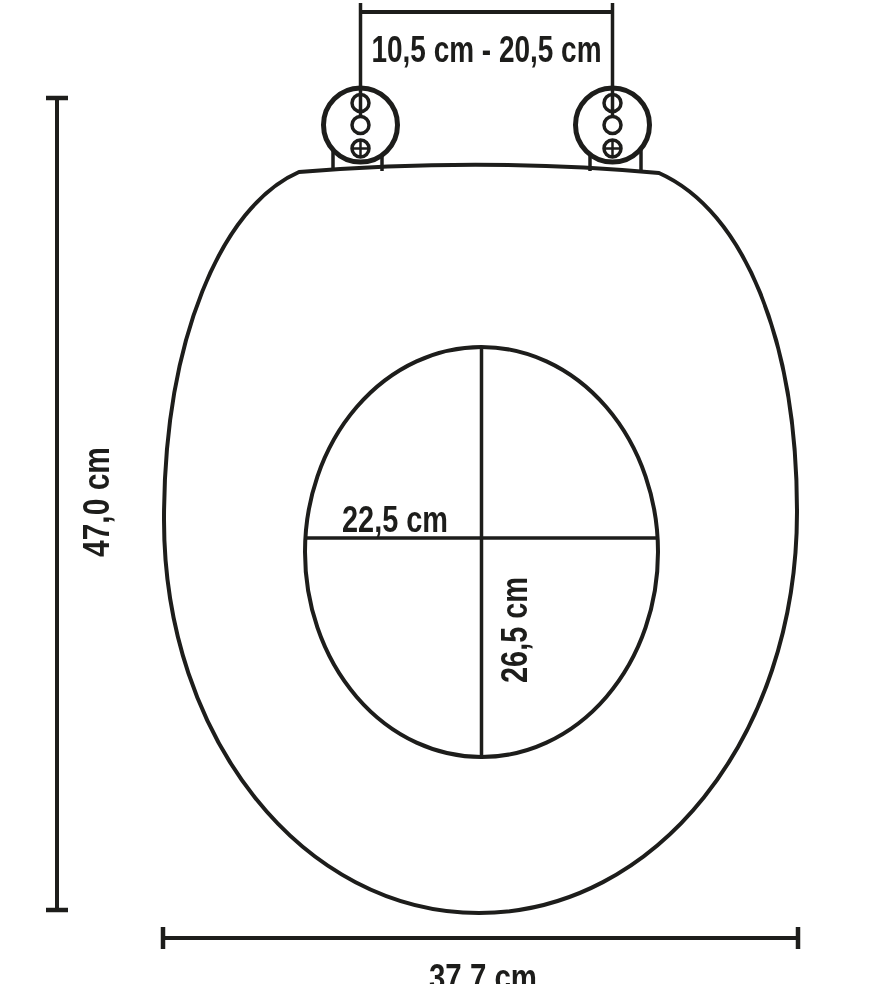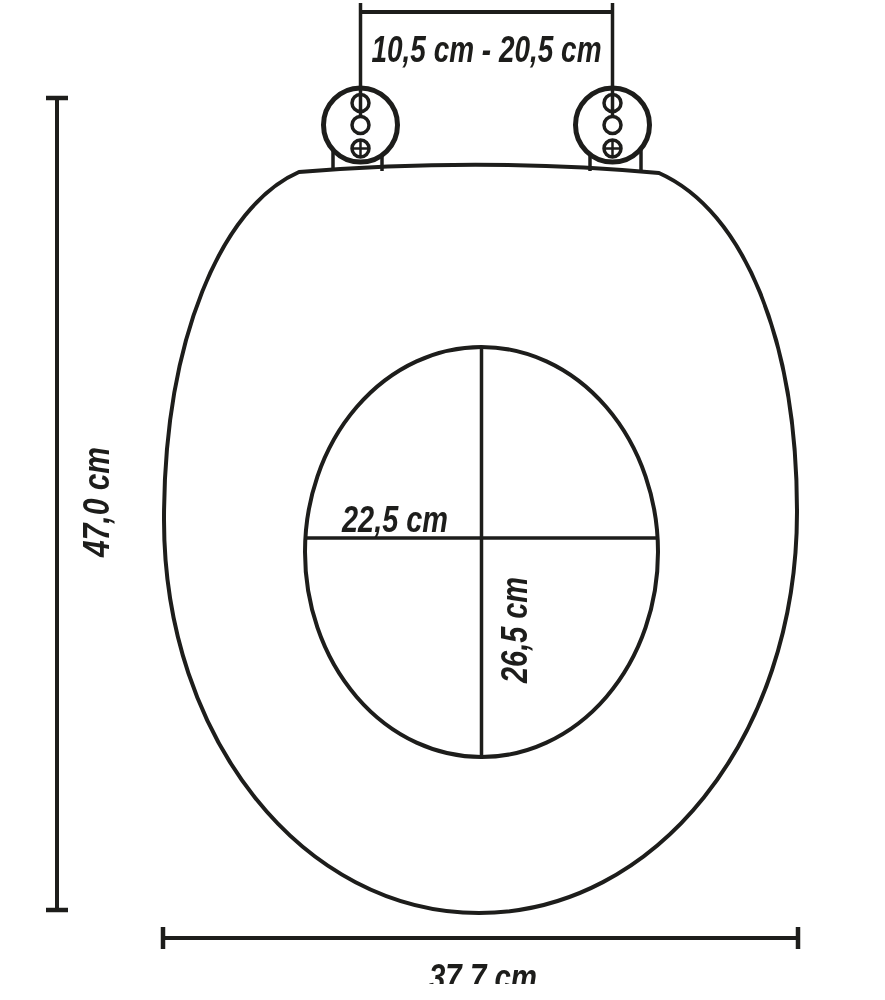--- a/index.html
+++ b/index.html
@@ -6,21 +6,20 @@
     margin: 0;
     padding: 0;
     background: #ffffff;
   }
   .stage {
     position: relative;
     width: 885px;
     height: 984px;
     background: var(--bg-color, #ffffff);
     overflow: hidden;
-    font-style: italic;
   }
   svg { display: block; }
   .ln  { stroke: var(--line-color, #1d1d1b); fill: none; }
   .fw  { fill: #ffffff; }
   .w25 { stroke-width: 2.5; }
   .w35 { stroke-width: 3.5; }
   .w4  { stroke-width: 4; }
   .w45 { stroke-width: 4.5; }
   .w5  { stroke-width: 5; }
   .rj  { stroke-linejoin: round; }

